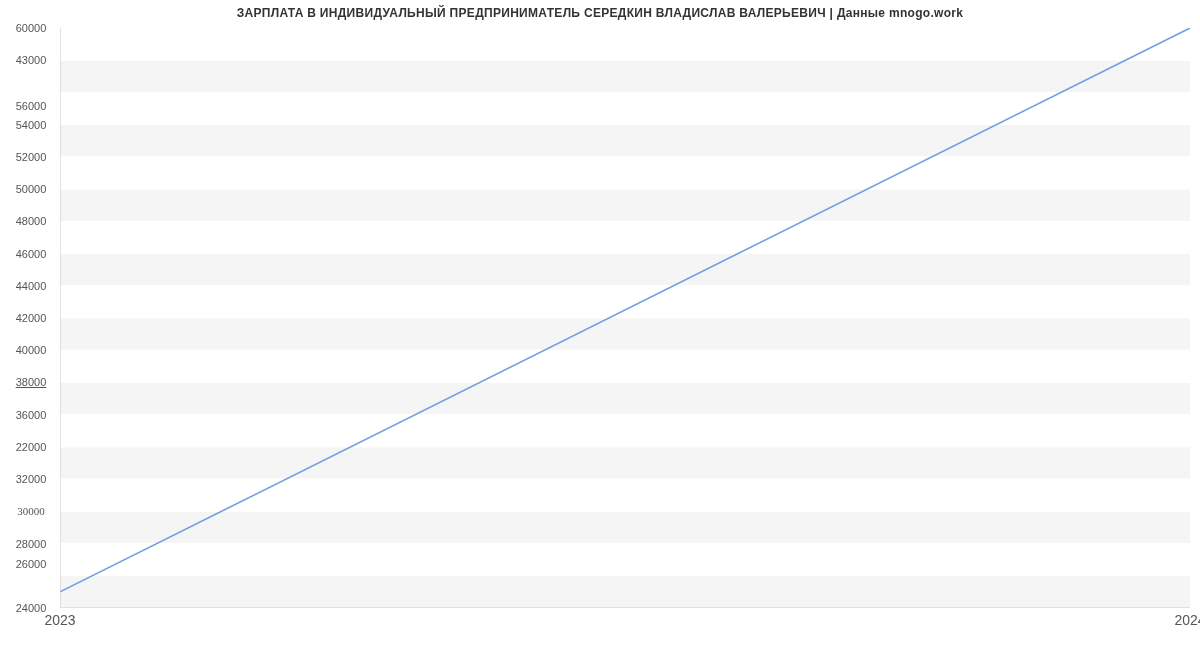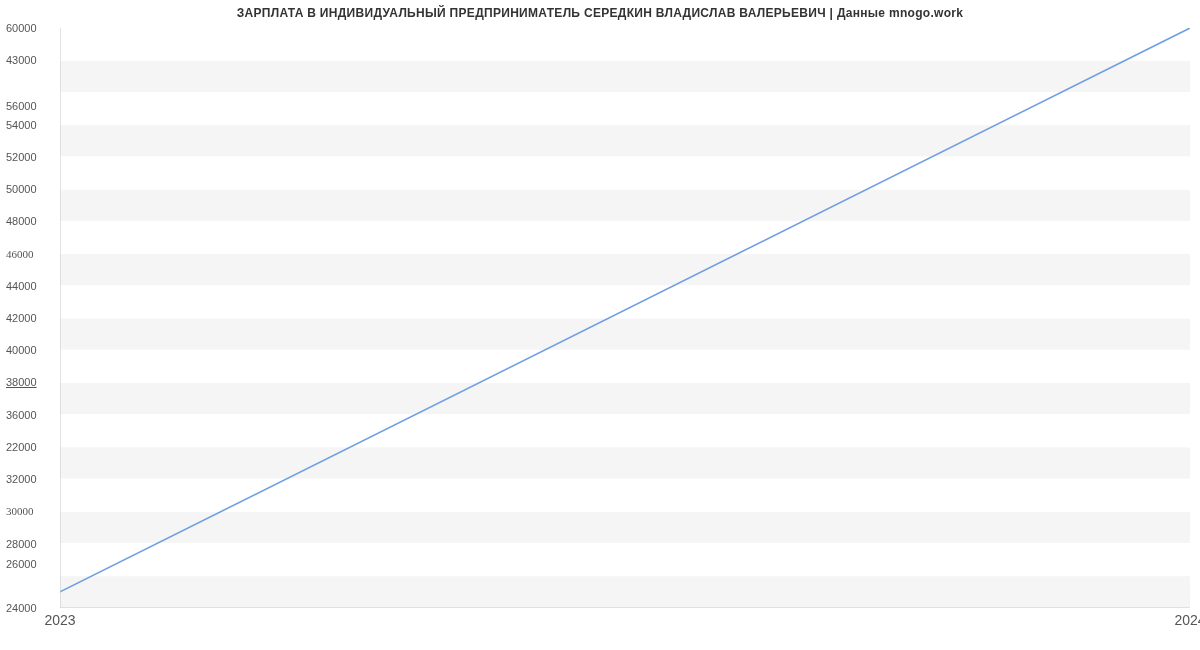--- a/index.html
+++ b/index.html
@@ -37,21 +37,21 @@
   }
   .plot svg {
     display: block;
   }
   .y-tick-label {
     position: absolute;
     right: 1144px; 
     transform: translateY(-50%);
     font-size: 11px;
     color: #555555;
-    text-align: left;
+    text-align: center;
     width: 50px;
   }
   .x-tick-label {
     position: absolute;
     top: 612px;
     font-size: 14px;
     color: #555555;
     transform: translateX(-50%);
   }
 </style>
@@ -132,21 +132,21 @@
     <div class="y-tick-label" style="top: 564px;">26000</div>
     <div class="y-tick-label" style="top: 543.556px;">28000</div>
     <div class="y-tick-label" style="top: 511.333px; font-family: Liberation Serif, serif;">30000</div>
     <div class="y-tick-label" style="top: 479.111px;">32000</div>
     <div class="y-tick-label" style="top: 446.889px;">22000</div>
     <div class="y-tick-label" style="top: 414.667px;">36000</div>
     <div class="y-tick-label" style="top: 382.444px; text-decoration: underline;">38000</div>
     <div class="y-tick-label" style="top: 350.222px;">40000</div>
     <div class="y-tick-label" style="top: 318px;">42000</div>
     <div class="y-tick-label" style="top: 285.778px;">44000</div>
-    <div class="y-tick-label" style="top: 253.556px; font-family: Liberation Serif, serif;">46000</div>
+    <div class="y-tick-label" style="top: 253.556px;">46000</div>
     <div class="y-tick-label" style="top: 221.333px;">48000</div>
     <div class="y-tick-label" style="top: 189.111px;">50000</div>
     <div class="y-tick-label" style="top: 156.889px;">52000</div>
     <div class="y-tick-label" style="top: 124.667px;">54000</div>
     <div class="y-tick-label" style="top: 106px;">56000</div>
     <div class="y-tick-label" style="top: 60.2222px;">43000</div>
     <div class="y-tick-label" style="top: 28px;">60000</div>
     <div class="x-tick-label" style="left: 60px;">2023</div>
     <div class="x-tick-label" style="left: 1190px;">2024</div>
   </div>

